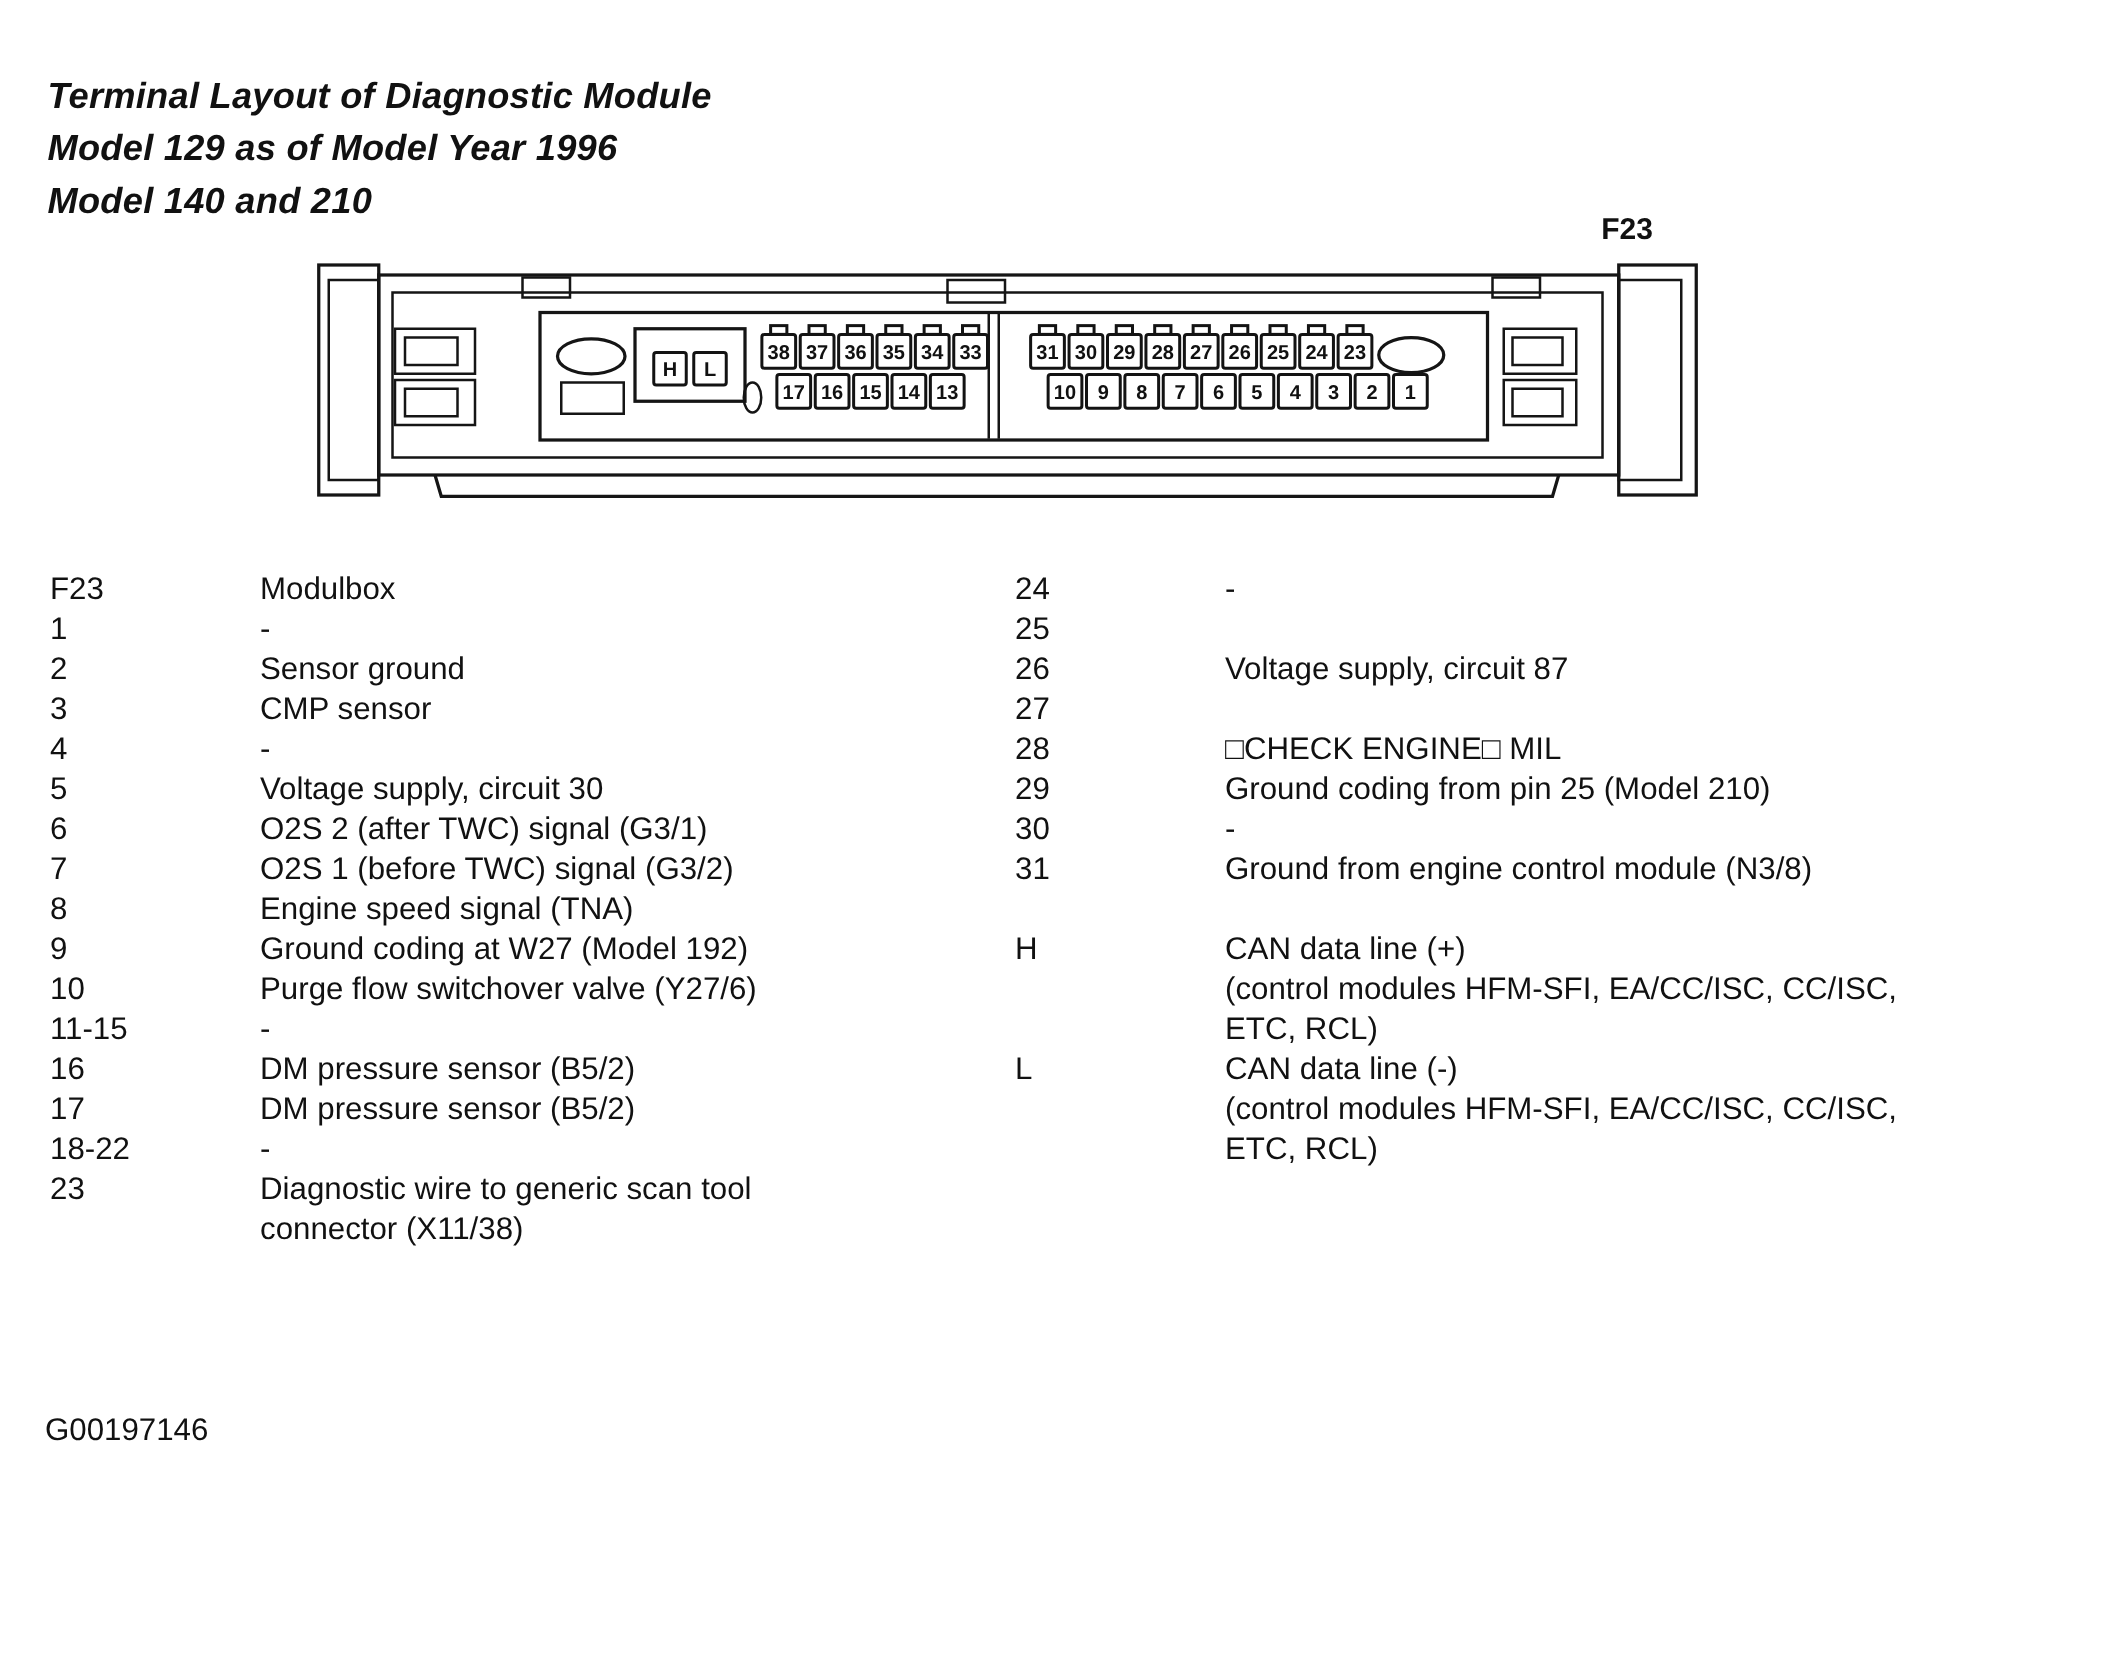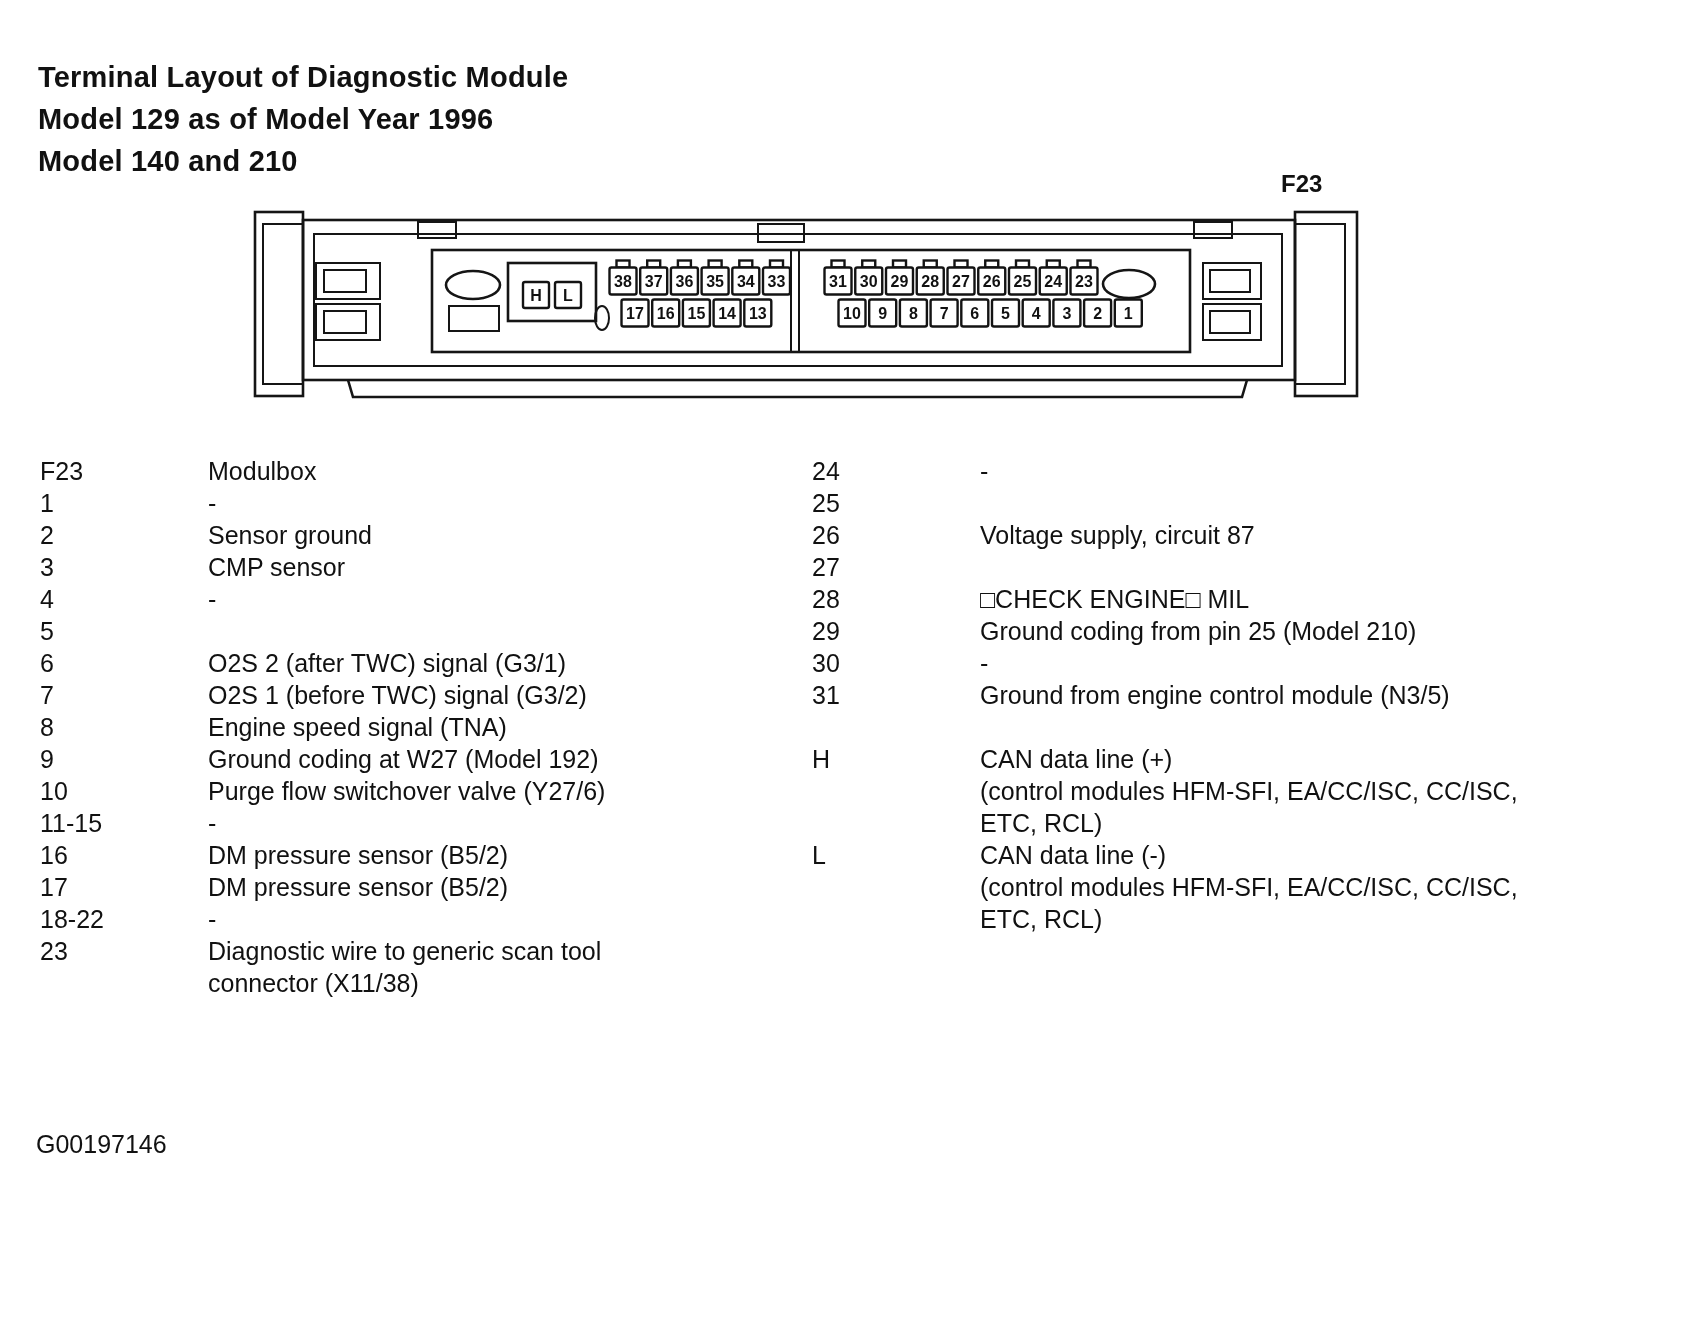--- a/index.html
+++ b/index.html
@@ -13,20 +13,21 @@
     overflow: hidden;
   }
   .title {
     position: absolute;
     left: 38px;
     top: 56px;
     font-size: 29px;
     font-weight: bold;
     line-height: 42px;
     letter-spacing: 0.2px;
+    font-style: italic;
   }
   .f23-label {
     position: absolute;
     left: 1281px;
     top: 170px;
     font-size: 24px;
     font-weight: bold;
   }
   svg.connector { position: absolute; left: 0; top: 0; }
   .ln { fill: none; stroke: #151515; stroke-width: 2.6px; }
@@ -294,20 +295,21 @@
       <div class="row">
         <div class="term">3</div>
         <div class="desc">CMP sensor</div>
       </div>
       <div class="row">
         <div class="term">4</div>
         <div class="desc">-</div>
       </div>
       <div class="row">
         <div class="term">5</div>
+        <div class="desc">Voltage supply, circuit 30</div>
       </div>
       <div class="row">
         <div class="term">6</div>
         <div class="desc">O2S 2 (after TWC) signal (G3/1)</div>
       </div>
       <div class="row">
         <div class="term">7</div>
         <div class="desc">O2S 1 (before TWC) signal (G3/2)</div>
       </div>
       <div class="row">
@@ -366,21 +368,21 @@
       <div class="row">
         <div class="term">29</div>
         <div class="desc">Ground coding from pin 25 (Model 210)</div>
       </div>
       <div class="row">
         <div class="term">30</div>
         <div class="desc">-</div>
       </div>
       <div class="row">
         <div class="term">31</div>
-        <div class="desc">Ground from engine control module (N3/5)</div>
+        <div class="desc">Ground from engine control module (N3/8)</div>
       </div>
       <div class="row gap">
         <div class="term">H</div>
         <div class="desc">CAN data line (+)
 (control modules HFM-SFI, EA/CC/ISC, CC/ISC,
 ETC, RCL)</div>
       </div>
       <div class="row">
         <div class="term">L</div>
         <div class="desc">CAN data line (-)

